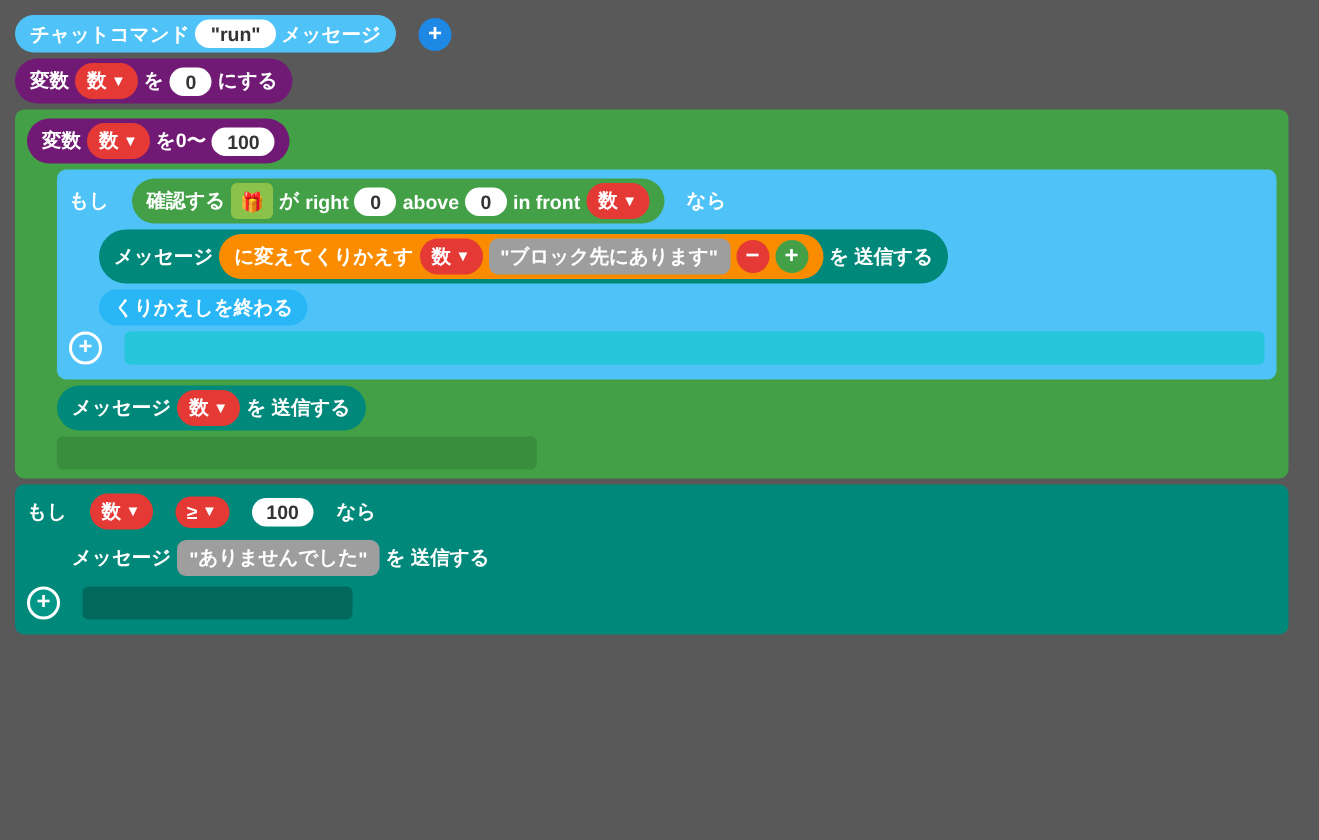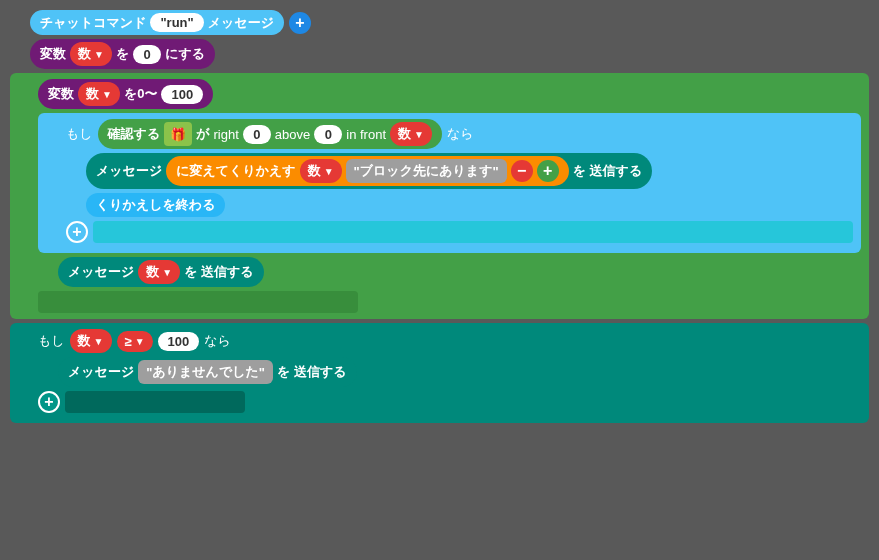--- a/index.html
+++ b/index.html
@@ -36,23 +36,22 @@
     .bg-green { background: #43A047; }
     .bg-orange { background: #FB8C00; }
     .bg-teal { background: #00897B; text-align: center; }
 
     .text-white { color: white; }
 
     
     .row {
       display: flex;
       align-items: center;
-      gap: 5px;
+      gap: 15px;
       margin-bottom: 4px;
-      margin-left: 20px;
     }
 
     
     .section-cyan {
       background: #4FC3F7;
       border-radius: 6px;
       padding: 6px 8px;
       margin-bottom: 4px;
     }
 
@@ -174,21 +173,21 @@
 
     .if-section {
       background: #00897B;
       border-radius: 6px;
       padding: 6px 8px;
       margin-bottom: 4px;
     }
 
     .label-text {
       color: white;
-      font-weight: normal;
+      font-weight: bold;
     }
 
     .op-dropdown {
       display: inline-flex;
       align-items: center;
       background: #E53935;
       border-radius: 20px;
       padding: 3px 8px;
       color: white;
       gap: 3px;

